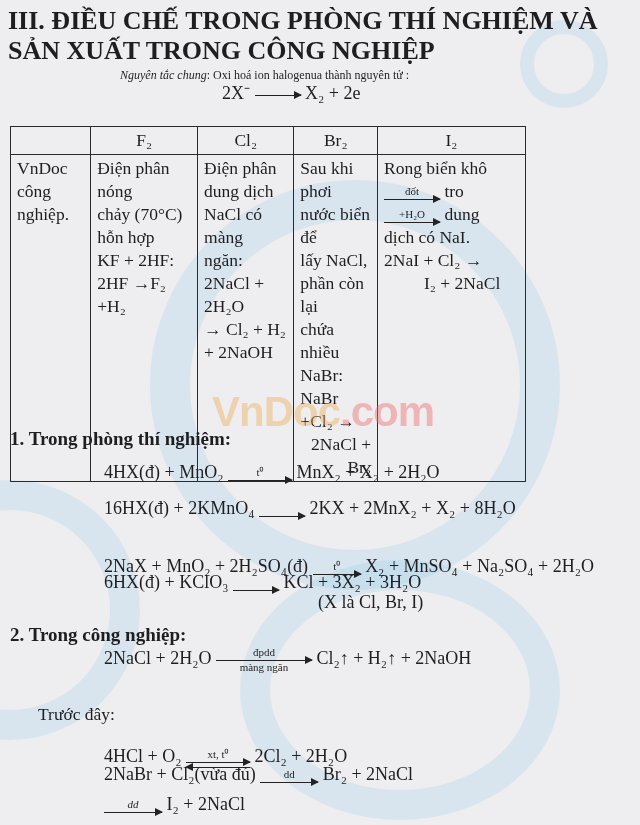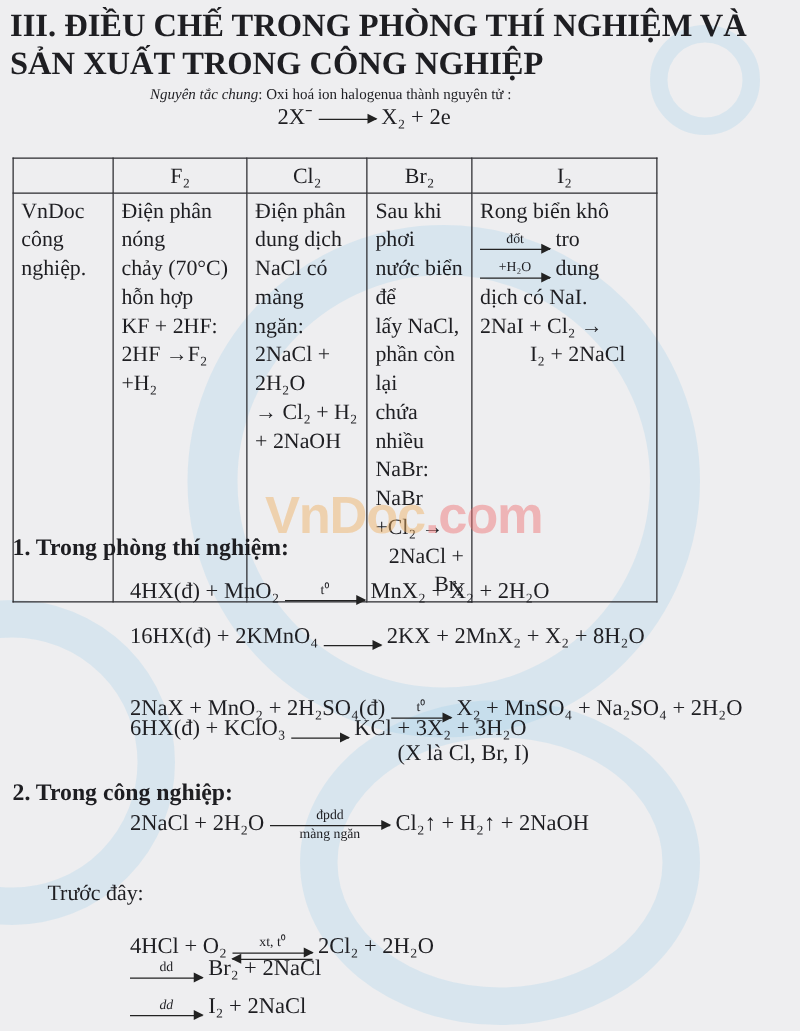--- a/index.html
+++ b/index.html
@@ -154,19 +154,20 @@
   <span>Cl₂↑ + H₂↑ + 2NaOH</span>
 </div>
 <div class="abs" style="left:38px;top:668px;font-size:17.5px;margin-top:36px;">Trước đây:</div>
 
 <div class="abs reac" style="left:104px;top:730px;margin-top:16px;">
   <span>4HCl + O₂</span>
   <span class="arrow rev" style="width:64px;"><span class="top">xt, t⁰</span><span class="line"></span><span class="line2"></span></span>
   <span>2Cl₂ + 2H₂O</span>
 </div>
 <div class="abs reac" style="left:104px;top:764px;">
+  <span>2NaBr + Cl₂(vừa đủ)</span>
   <span class="arrow" style="width:58px;"><span class="top">dd</span><span class="line"></span></span>
   <span>Br₂ + 2NaCl</span>
 </div>
 <div class="abs reac" style="left:104px;top:794px;">
   <span class="arrow" style="width:58px;"><span class="top" style="font-style:italic;">dd</span><span class="line"></span></span>
   <span>I₂ + 2NaCl</span>
 </div>
 
 </body></html>

